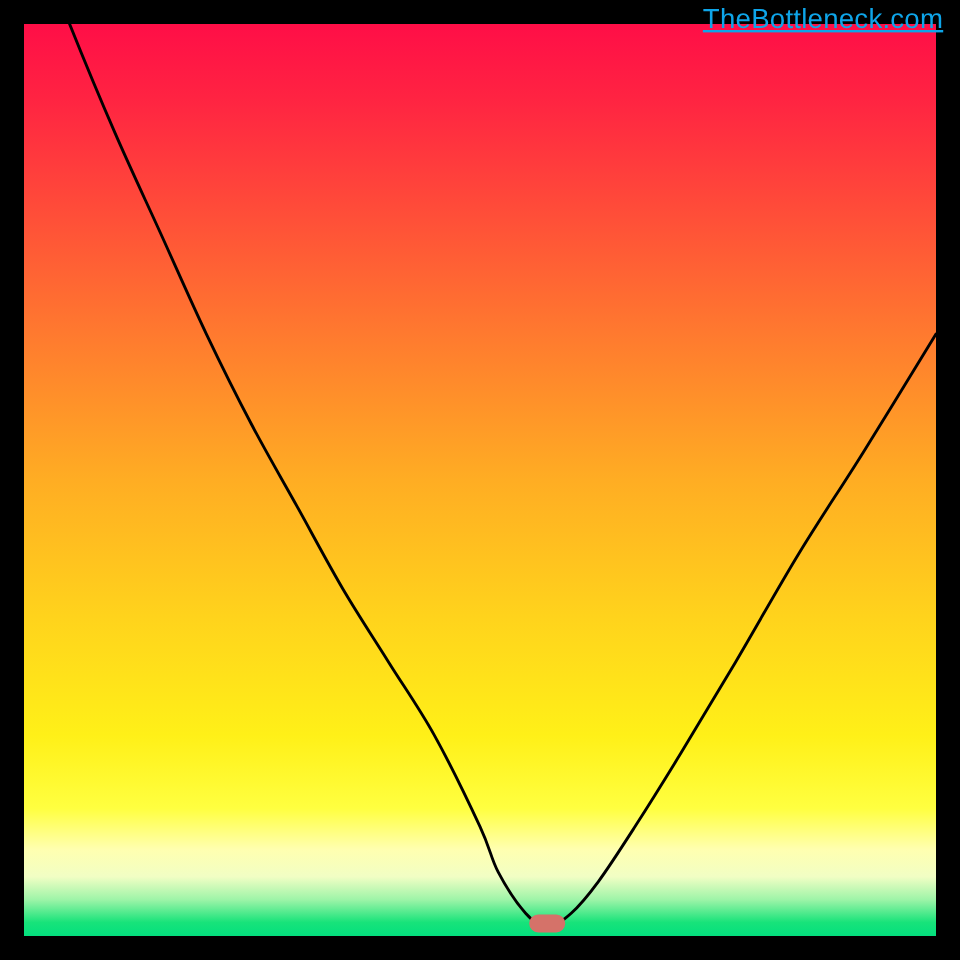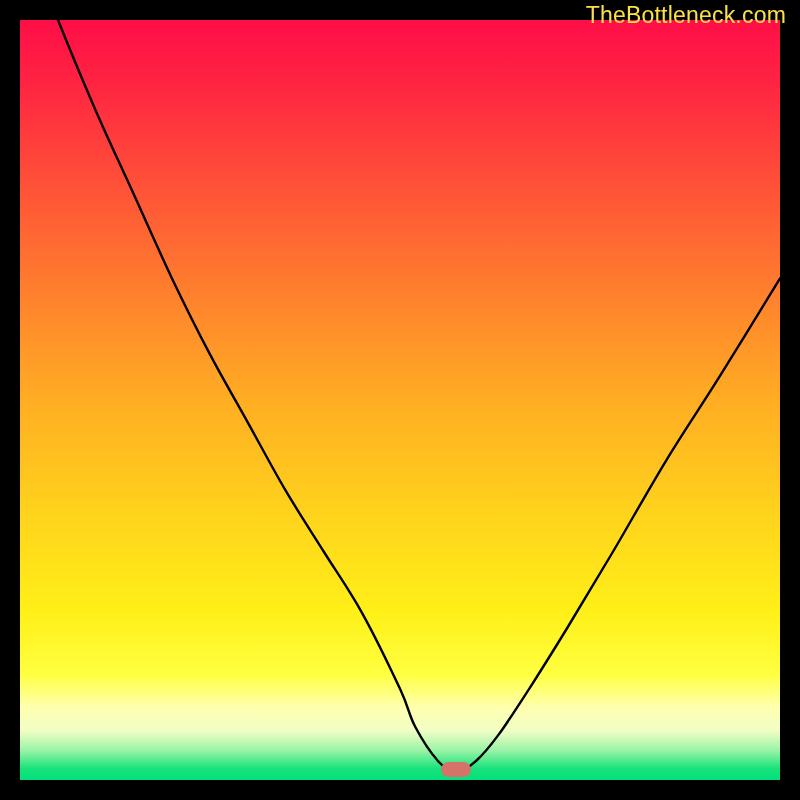--- a/index.html
+++ b/index.html
@@ -13,25 +13,26 @@
   .frame {
     position: relative;
     width: 800px;
     height: 800px;
     background: #000;
   }
   .watermark {
     position: absolute;
     top: 2px;
     right: 14px;
-    color: #fde047;
+    color: #0ea5e9;
     font-size: 23px;
     font-weight: 500;
     letter-spacing: 0.2px;
     z-index: 3;
+    text-decoration: underline;
   }
   .plot {
     position: absolute;
     left: 20px;
     top: 20px;
     width: 760px;
     height: 760px;
     overflow: hidden;
     z-index: 1;
   }

